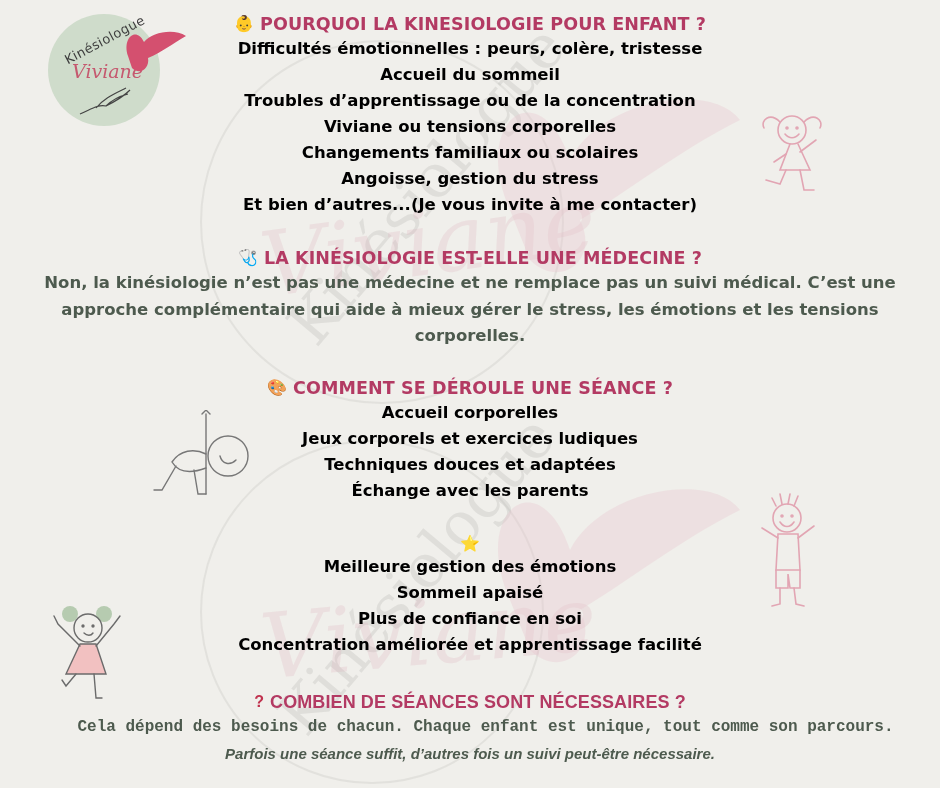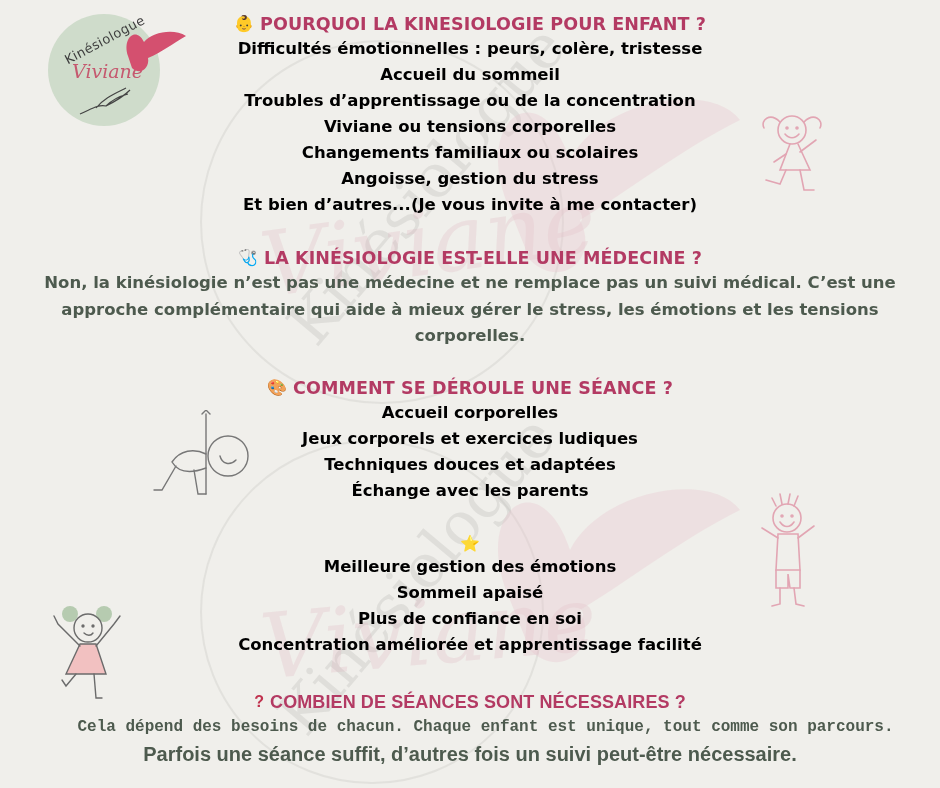--- a/index.html
+++ b/index.html
@@ -99,21 +99,21 @@
     <div class="line">Plus de confiance en soi</div>
     <div class="line">Concentration améliorée et apprentissage facilité</div>
   </div>
 
   <div class="section cond" style="top:690px;">
     <div class="heading" style="font-family:'Liberation Sans',sans-serif;font-size:18px;">
       <span class="emoji" style="color:#c0324e;font-weight:bold;">?</span>
       <span>COMBIEN DE SÉANCES SONT NÉCESSAIRES ?</span>
     </div>
     <div class="para" style="font-family:Liberation Mono, monospace;font-size:16px;margin-left:31px;">Cela dépend des besoins de chacun. Chaque enfant est unique, tout comme son parcours.</div>
-    <div class="para" style="font-family:'Liberation Sans',sans-serif;font-size:20px;">Parfois une séance suffit, d’autres fois un suivi peut-être nécessaire.</div>
+    <div class="para" style="font-family:'Liberation Sans',sans-serif;font-size:15px;font-style:italic;">Parfois une séance suffit, d’autres fois un suivi peut-être nécessaire.</div>
   </div>
 
   <svg class="kid" style="left:752px;top:104px;" width="80" height="92" viewBox="0 0 80 92" fill="none" stroke="#e2a5b3" stroke-width="1.6" stroke-linecap="round">
     <circle cx="40" cy="26" r="14"></circle>
     <path d="M28 18 C18 8, 8 16, 12 24 M52 18 C62 8, 72 16, 68 24"></path>
     <circle cx="35" cy="24" r="1"></circle>
       <circle cx="45" cy="24" r="1"></circle>
     <path d="M33 30 C37 35, 43 35, 47 30"></path>
     <path d="M38 40 L28 66 L58 66 L46 40"></path>
     <path d="M34 50 L22 58 M48 48 L64 36"></path>

